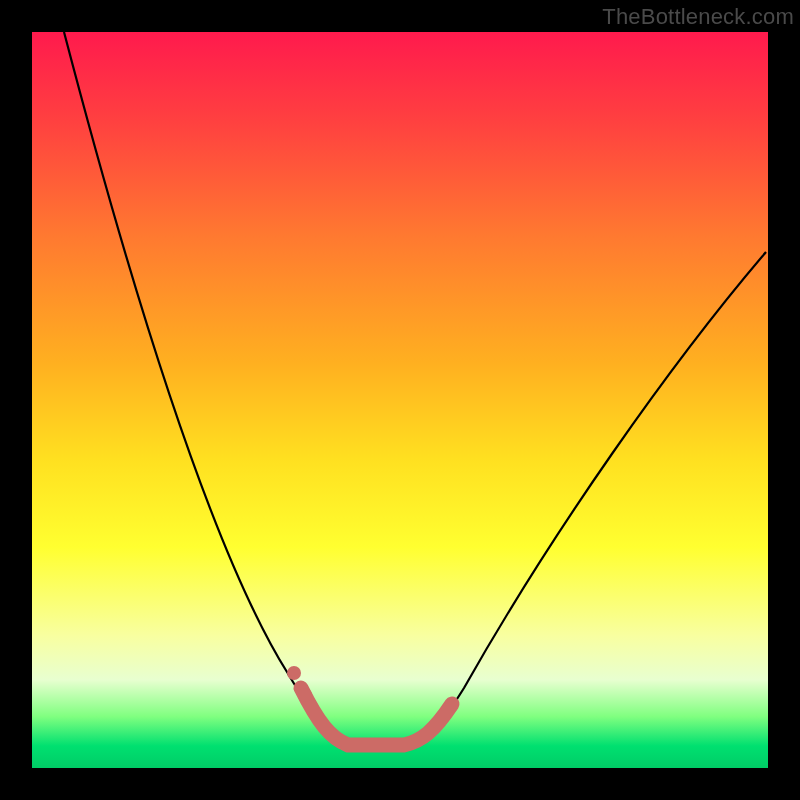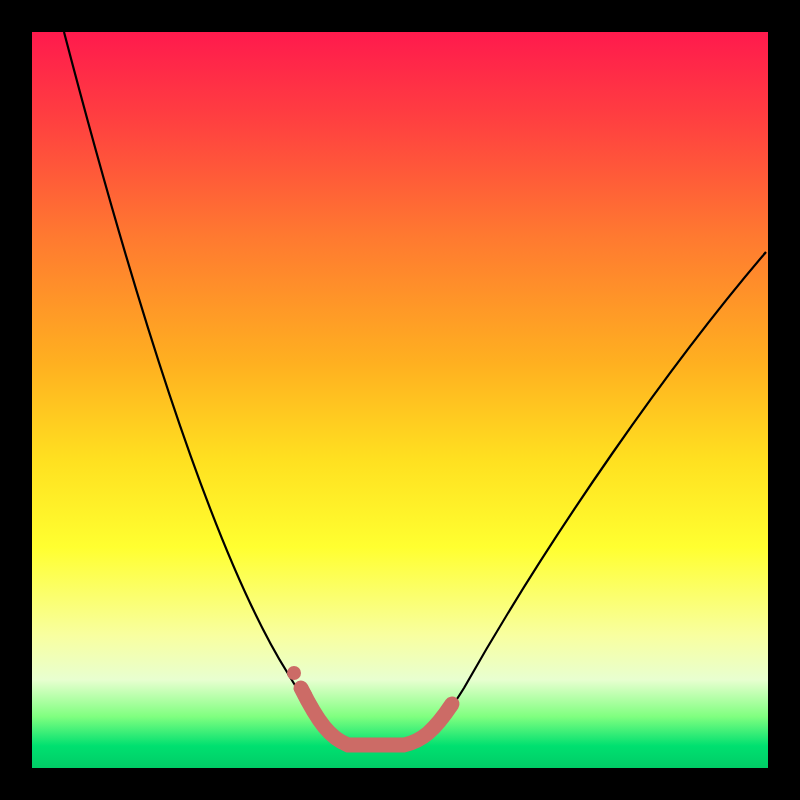--- a/index.html
+++ b/index.html
@@ -16,20 +16,21 @@
           #e8ffd0 88%,
           #80ff80 93%,
           #00e070 97%,
           #00cc66 100%)}
   .watermark{position:absolute;right:6px;top:4px;color:#4a4a4a;font-size:22px;font-weight:500;letter-spacing:.2px;z-index:5}
   svg{position:absolute;left:32px;top:32px;width:736px;height:736px}
 </style>
 </head>
 <body>
 <div class="wrap">
+  <div class="watermark">TheBottleneck.com</div>
   <div class="plot"></div>
   <svg viewBox="0 0 736 736" preserveAspectRatio="none">
 
     <path d="M 32 0
              C 100 260, 180 520, 255 640
              C 286 692, 300 708, 318 714
              L 372 714
              C 392 710, 406 698, 432 656
              C 520 500, 640 330, 734 220" fill="none" stroke="#000" stroke-width="2.2"></path>
 

